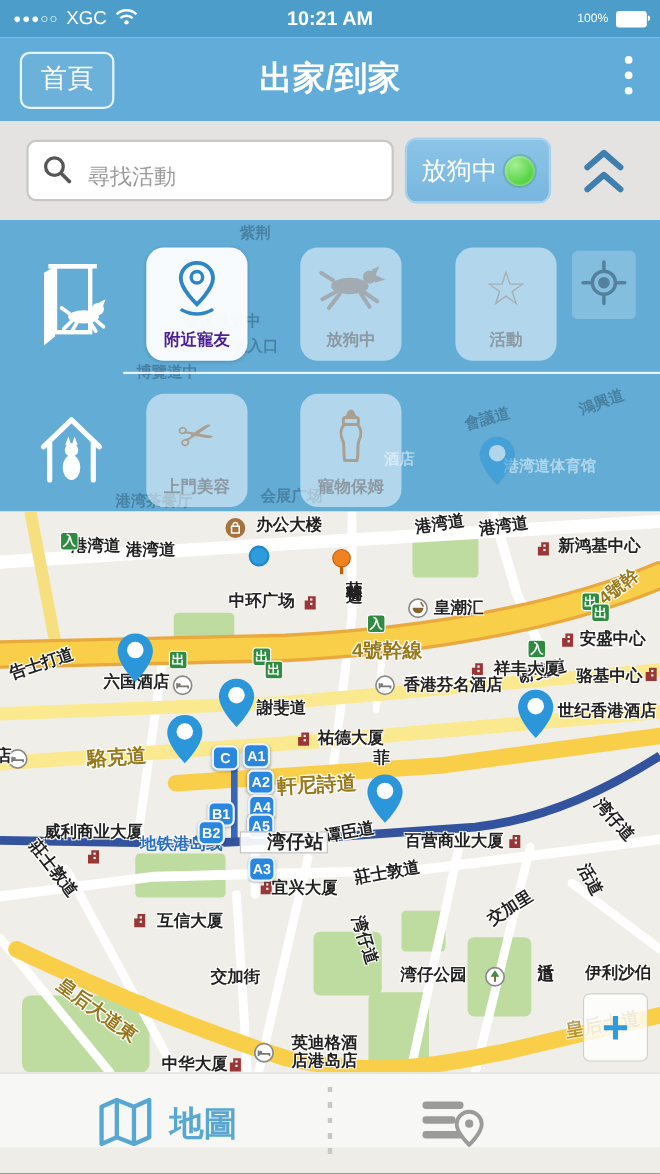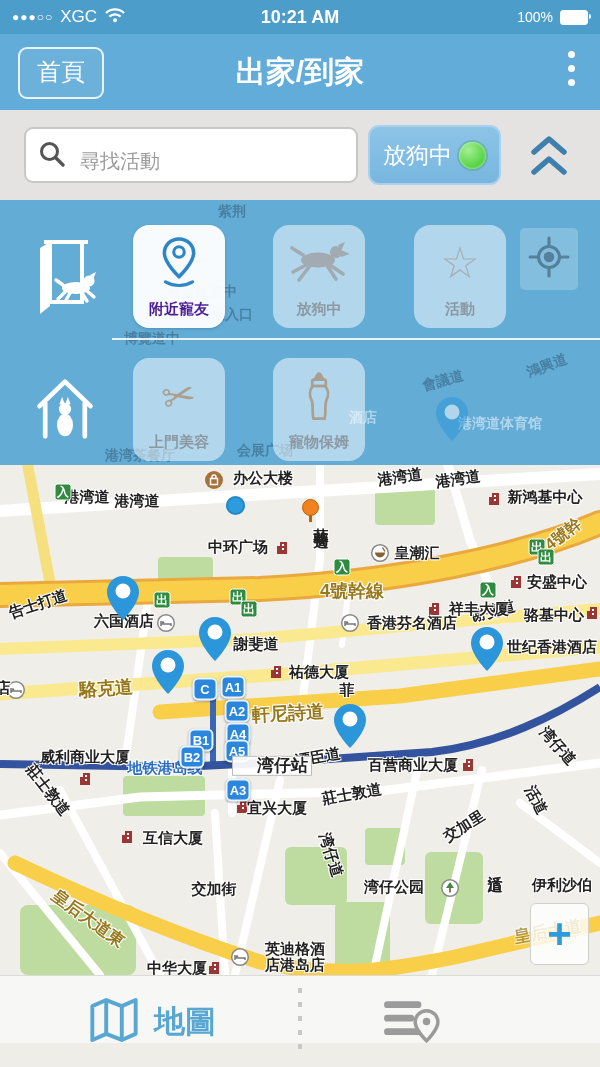--- a/index.html
+++ b/index.html
@@ -7,21 +7,21 @@
          font-family:"Liberation Sans",sans-serif;-webkit-font-smoothing:antialiased;}
 
   
   .statusbar{position:absolute;left:0;top:0;width:600px;height:34px;background:#4C9DCA;color:#fff;
              display:flex;align-items:center;justify-content:space-between;padding:0 12px;box-sizing:border-box;}
   .sb-left{display:flex;align-items:center;gap:7px;}
   .sb-dots{font-size:12px;letter-spacing:1px;}
   .sb-carrier{font-size:17px;}
   .sb-time{position:absolute;left:50%;transform:translateX(-50%);font-size:18px;font-weight:bold;}
   .sb-right{display:flex;align-items:center;gap:7px;}
-  .sb-batt-pct{font-size:14px;}
+  .sb-batt-pct{font-size:11px;}
   .batt{position:relative;width:26px;height:13px;border:1.5px solid #fff;border-radius:3px;background:#fff;}
   .batt::after{content:"";position:absolute;right:-4px;top:3px;width:2.5px;height:5px;background:#fff;border-radius:0 2px 2px 0;}
 
   
   .header{position:absolute;left:0;top:34px;width:600px;height:76px;background:#61ACD8;}
   .back-btn{position:absolute;left:18px;top:13px;width:82px;height:48px;border:2px solid rgba(255,255,255,.85);
             border-radius:9px;background:rgba(255,255,255,.07);color:#fff;font-size:24px;line-height:46px;text-align:center;}
   .hdr-title{position:absolute;left:0;right:0;top:0;height:76px;line-height:76px;text-align:center;color:#fff;
              font-size:30px;font-weight:bold;}
   .hdr-menu{position:absolute;right:24px;top:17px;width:8px;}
@@ -443,21 +443,21 @@
       <div class="sign" style="left: 546px; top: 92px;">出</div>
       <div class="exit" style="left: 205px; top: 224px;">C</div>
       <div class="exit" style="left: 233px; top: 222px;">A1</div>
       <div class="exit" style="left: 237px; top: 246px;">A2</div>
       <div class="exit" style="left: 238px; top: 269px;">A4</div>
       <div class="exit" style="left: 237px; top: 286px;">A5</div>
       <div class="exit" style="left: 201px; top: 275px;">B1</div>
       <div class="exit" style="left: 192px; top: 292px;">B2</div>
       <div class="exit" style="left: 238px; top: 325px;">A3</div>
       <div class="mlbl mline" style="left: 165px; top: 303px;">地铁港岛线</div>
-      <div class="mlbl mstation" style="left: 272px; top: 301px; padding-left: 24px;">湾仔站</div>
+      <div class="mlbl mstation" style="left: 258px; top: 301px; padding-left: 24px;">湾仔站</div>
       <div class="pin" style="left: 106px; top: 110px;"><svg width="34" height="46" viewBox="0 0 34 46">
           <path d="M17 1 C26 1 33 8 33 17 C33 29 17 45 17 45 C17 45 1 29 1 17 C1 8 8 1 17 1 Z" fill="#2B96DA"></path>
           <circle cx="17" cy="16" r="7.5" fill="#fff"></circle>
         </svg></div>
       <div class="pin" style="left: 198px; top: 151px;"><svg width="34" height="46" viewBox="0 0 34 46">
           <path d="M17 1 C26 1 33 8 33 17 C33 29 17 45 17 45 C17 45 1 29 1 17 C1 8 8 1 17 1 Z" fill="#2B96DA"></path>
           <circle cx="17" cy="16" r="7.5" fill="#fff"></circle>
         </svg></div>
       <div class="pin" style="left: 151px; top: 184px;"><svg width="34" height="46" viewBox="0 0 34 46">
           <path d="M17 1 C26 1 33 8 33 17 C33 29 17 45 17 45 C17 45 1 29 1 17 C1 8 8 1 17 1 Z" fill="#2B96DA"></path>

